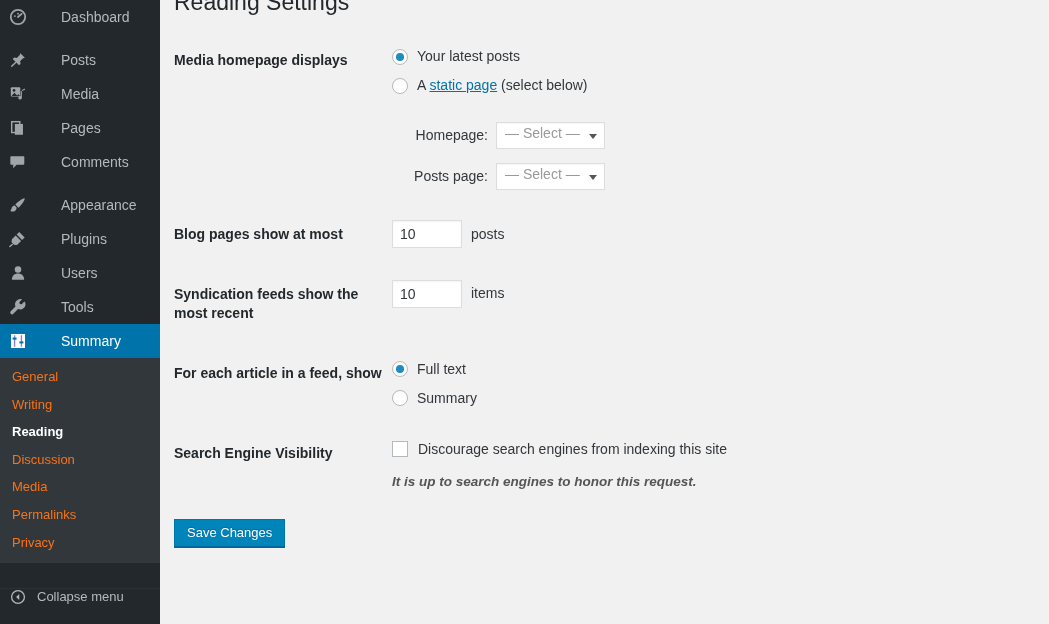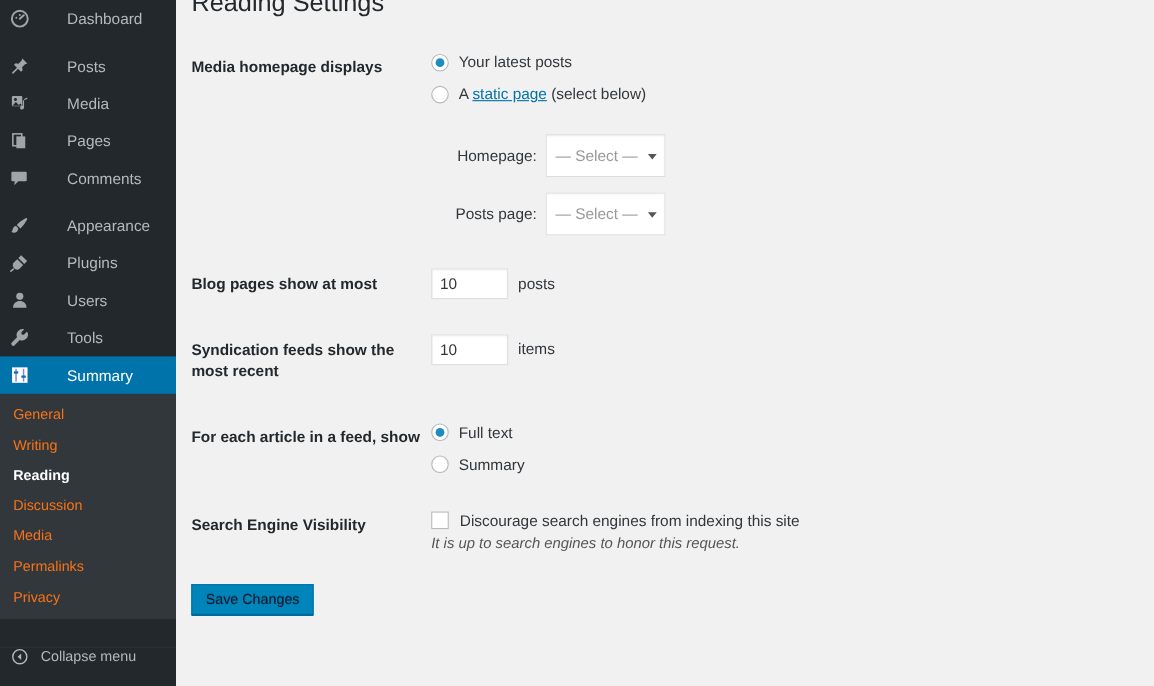--- a/index.html
+++ b/index.html
@@ -163,24 +163,23 @@
     color: #32373c;
     text-align: right;
     width: 96px;
     margin-right: 8px;
   }
   .wp-select {
     position: relative;
     background: #fff;
     border: 1px solid #ddd;
     border-radius: 0;
-    height: 39px;
+    height: 27px;
     min-width: 106px;
     display: flex;
-    align-items: center;
     padding: 0 24px 0 8px;
     font-size: 14px;
     color: #999;
     cursor: pointer;
     box-shadow: 0 1px 2px rgba(0,0,0,0.04) inset;
   }
   .wp-select .caret {
     position: absolute;
     right: 7px; top: 50%;
     margin-top: -2px;
@@ -215,30 +214,32 @@
     background: #fff;
     margin-right: 10px;
     margin-top: 2px;
     cursor: pointer;
   }
   .check-label { font-size: 14px; color: #32373c; cursor: pointer; }
   .hint {
     font-size: 13.5px;
     font-style: italic;
     color: #555;
+    margin-top: 12px;
+    font-weight: bold;
   }
 
   
   #submit-area { padding: 12px 0 0 0; }
   .btn-primary {
     display: inline-block;
     background: #0085ba;
     border: 1px solid #0073aa;
     border-bottom-color: #006799;
-    color: #0f172a;
+    color: #ffffff;
     font-size: 13px;
     font-family: "Liberation Sans", sans-serif;
     padding: 0 12px;
     height: 28px;
     line-height: 26px;
     border-radius: 0;
     cursor: pointer;
     box-shadow: 0 1px 0 #006799;
     text-shadow: 0 -1px 1px #006799;
   }

